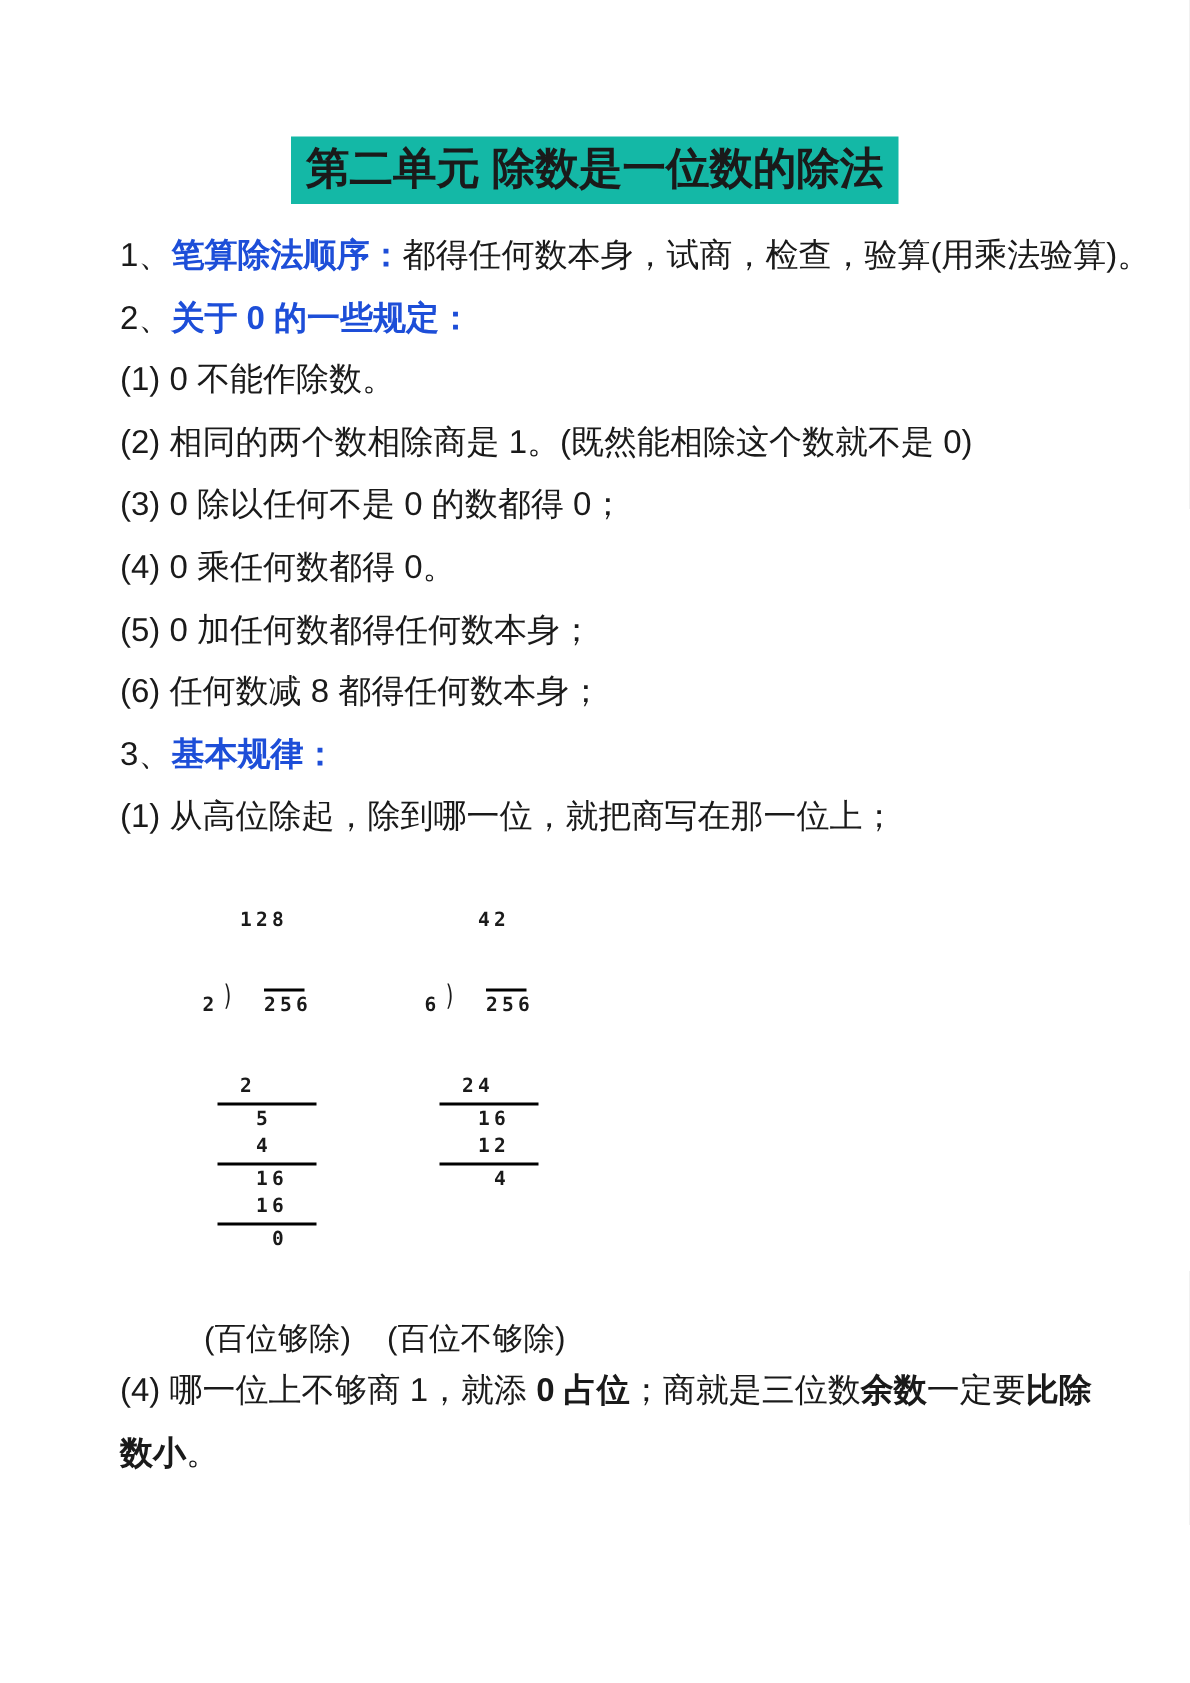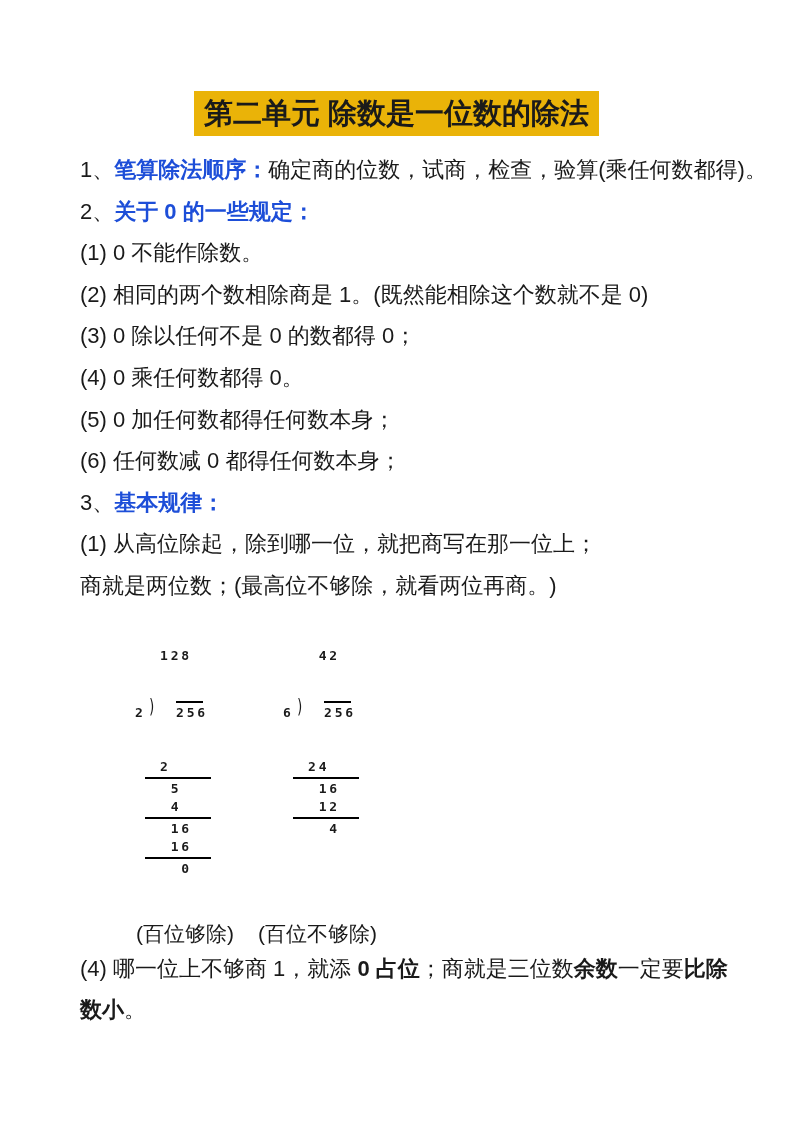--- a/index.html
+++ b/index.html
@@ -10,21 +10,21 @@
     margin:0 auto;
     background:#ffffff;
     font-family:"Liberation Sans", sans-serif;
     color:#1a1a1a;
     overflow:hidden;
   }
   .content { padding:0 70px 0 80px; }
 
   .title-wrap { margin-top:90px; text-align:center; line-height:46px; }
   .hl {
-    background:#eab308;
+    background:#14b8a6;
     font-size:29px; font-weight:700;
     padding:6px 10px 7px 10px;
     white-space:nowrap;
   }
 
   p.line { font-size:22px; line-height:41.6px; white-space:nowrap; }
   p.line:first-of-type { margin-top:8px; }
   .ph { color:#1d4ed8; font-weight:700; }
   .b { font-weight:700; }
   .blockline { display:block; }
@@ -59,37 +59,36 @@
 </head>
 <body>
 
 <div class="page">
   <div class="title-wrap">
     <span class="hl">第二单元 除数是一位数的除法</span>
   </div>
 
   <div class="content">
 
-    <p class="line"><span>1、</span><span class="ph">笔算除法顺序：</span><span>确定商的位数，试商，检查，验算(乘任何数都得)。</span></p>
+    <p class="line"><span>1、</span><span class="ph">笔算除法顺序：</span><span>都得任何数本身，试商，检查，验算(用乘法验算)。</span></p>
 
     <p class="line"><span>2、</span><span class="ph">关于 0 的一些规定：</span></p>
 
     <p class="line">(1) 0 不能作除数。</p>
     <p class="line">(2) 相同的两个数相除商是 1。(既然能相除这个数就不是 0)</p>
     <p class="line">(3) 0 除以任何不是 0 的数都得 0；</p>
     <p class="line">(4) 0 乘任何数都得 0。</p>
     <p class="line">(5) 0 加任何数都得任何数本身；</p>
-    <p class="line">(6) 任何数减 0 都得任何数本身；</p>
+    <p class="line">(6) 任何数减 8 都得任何数本身；</p>
 
     <p class="line"><span>3、</span><span class="ph">基本规律：</span></p>
 
     <p class="line">(1) 从高位除起，除到哪一位，就把商写在那一位上；</p>
 
     <p class="line">
-        <span class="blockline">商就是两位数；(最高位不够除，就看两位再商。)</span>
       </p>
 
     <div class="fig1">
       <div class="fig1-divs">
         <div class="longdiv">
           <div class="ld-q">1 2 8</div>
           <div class="ld-head">
             <span class="ld-divisor">2</span><span class="ld-bracket"></span><span class="ld-dividend">2 5 6</span>
           </div>
           <div class="ld-steps"><div class="ld-step ld-line">2</div><div class="ld-step">  5</div><div class="ld-step ld-line">  4</div><div class="ld-step">  1 6</div><div class="ld-step ld-line">  1 6</div><div class="ld-step">    0</div></div>

